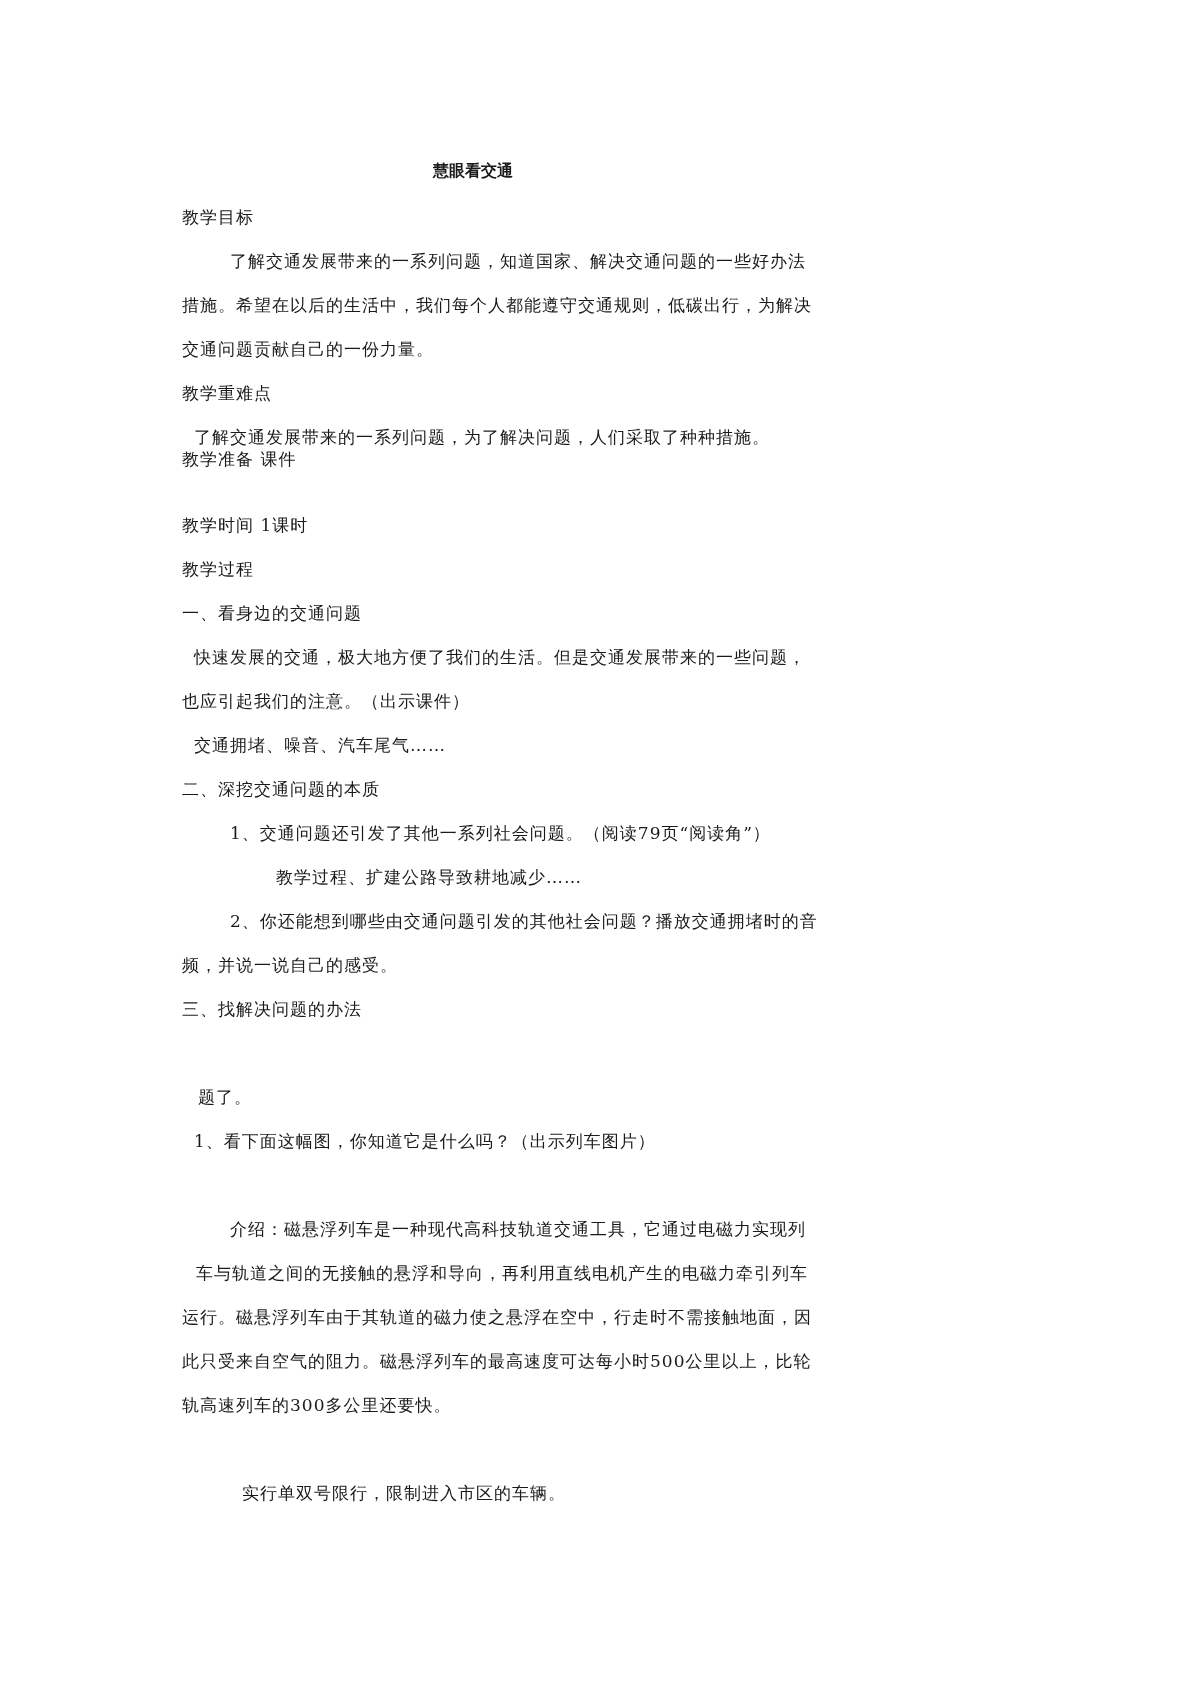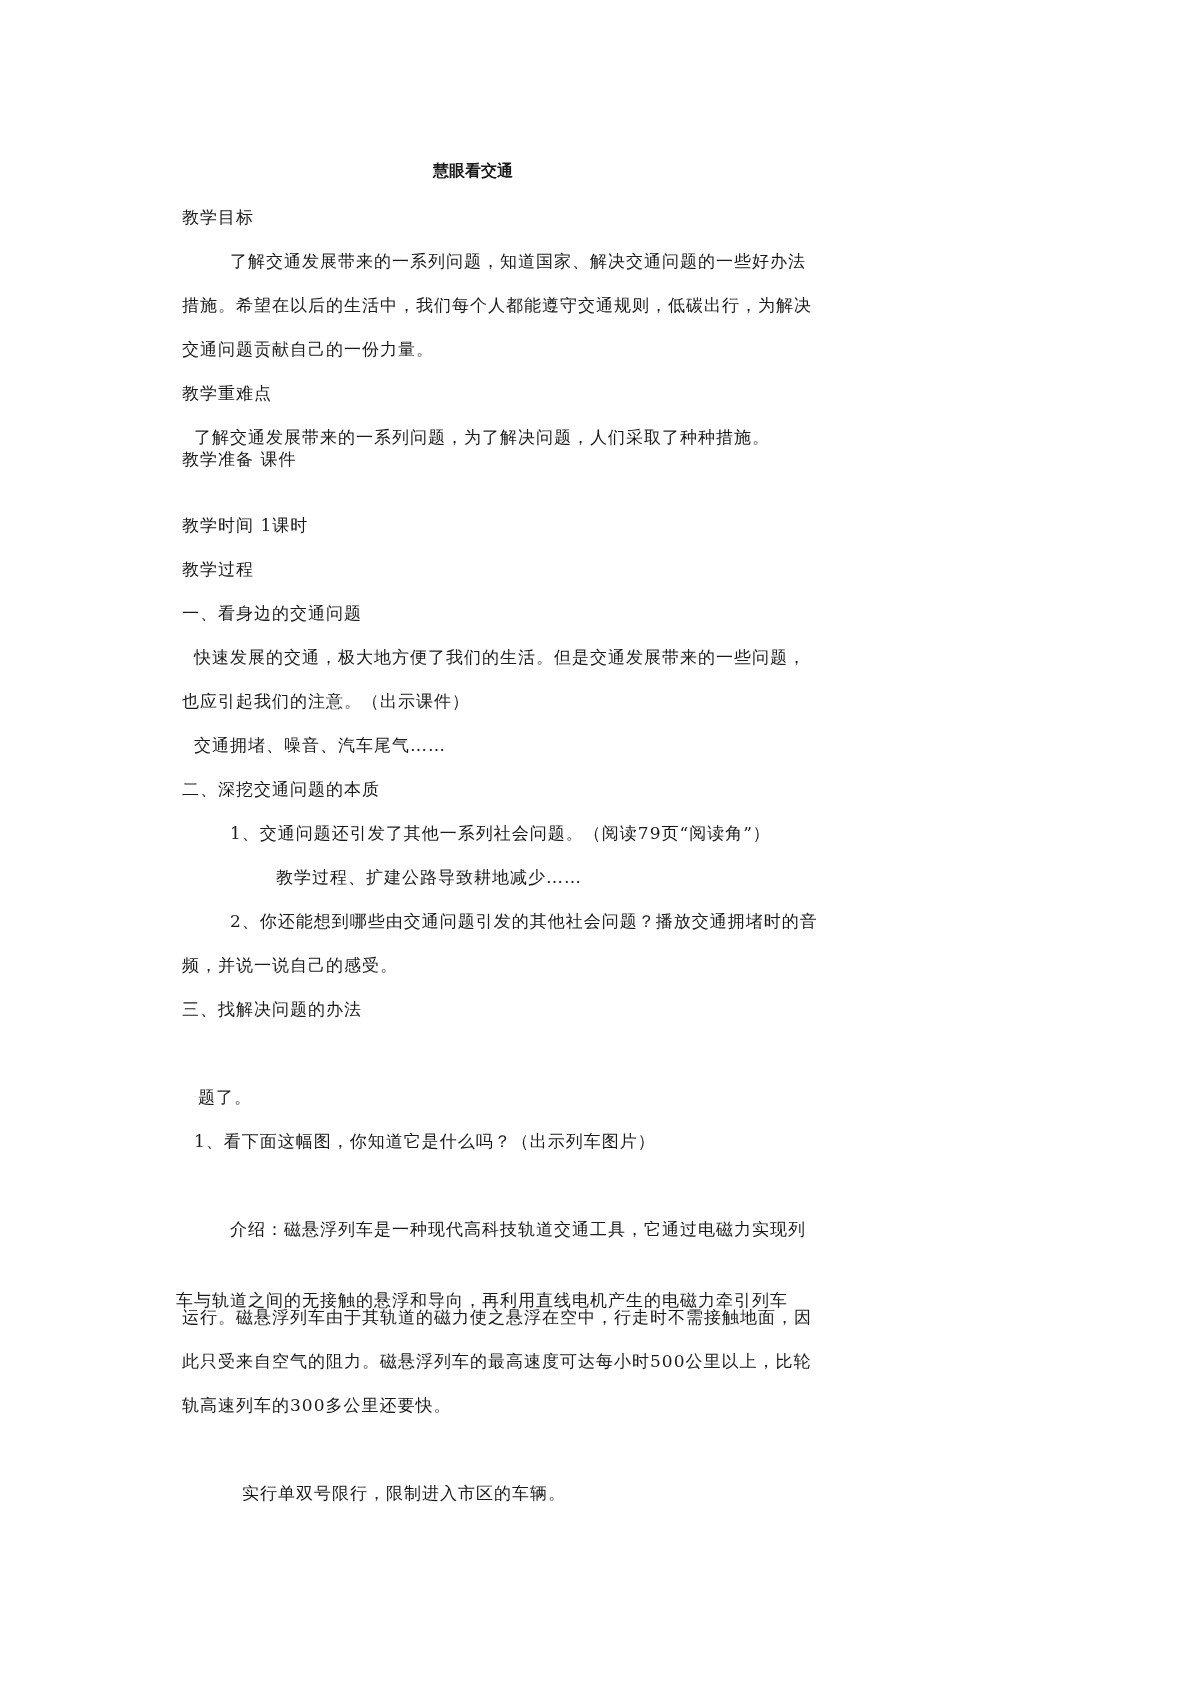--- a/index.html
+++ b/index.html
@@ -71,18 +71,18 @@
   <div class="line" style="left:182px;top:774px;">二、深挖交通问题的本质</div>
   <div class="line" style="left:230px;top:818px;">1、交通问题还引发了其他一系列社会问题。（阅读79页“阅读角”）</div>
   <div class="line" style="left:276px;top:862px;">教学过程、扩建公路导致耕地减少……</div>
   <div class="line" style="left:230px;top:906px;">2、你还能想到哪些由交通问题引发的其他社会问题？播放交通拥堵时的音</div>
   <div class="line" style="left:182px;top:950px;">频，并说一说自己的感受。</div>
 
   <div class="line" style="left:182px;top:994px;">三、找解决问题的办法</div>
   <div class="line" style="left:182px;top:1082px;margin-left:16px;">题了。</div>
   <div class="line" style="left:194px;top:1126px;">1、看下面这幅图，你知道它是什么吗？（出示列车图片）</div>
   <div class="line" style="left:230px;top:1214px;">介绍：磁悬浮列车是一种现代高科技轨道交通工具，它通过电磁力实现列</div>
-  <div class="line" style="left:176px;top:1258px;margin-top:27px;">车与轨道之间的无接触的悬浮和导向，再利用直线电机产生的电磁力牵引列车</div>
+  <div class="line" style="left:196px;top:1258px;">车与轨道之间的无接触的悬浮和导向，再利用直线电机产生的电磁力牵引列车</div>
   <div class="line" style="left:182px;top:1302px;">运行。磁悬浮列车由于其轨道的磁力使之悬浮在空中，行走时不需接触地面，因</div>
   <div class="line" style="left:182px;top:1346px;">此只受来自空气的阻力。磁悬浮列车的最高速度可达每小时500公里以上，比轮</div>
   <div class="line" style="left:182px;top:1390px;">轨高速列车的300多公里还要快。</div>
   <div class="line" style="left:242px;top:1478px;">实行单双号限行，限制进入市区的车辆。</div>
 </div>
 
 </body></html>

